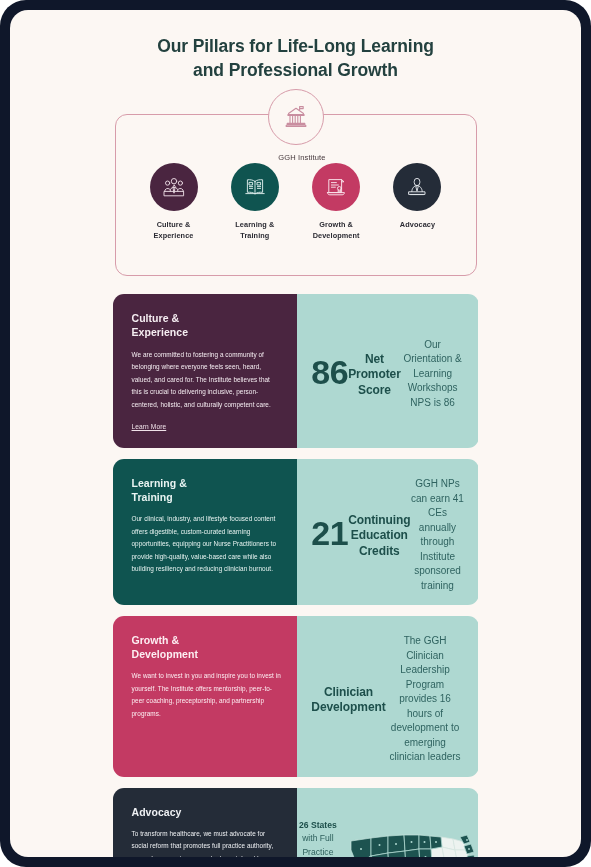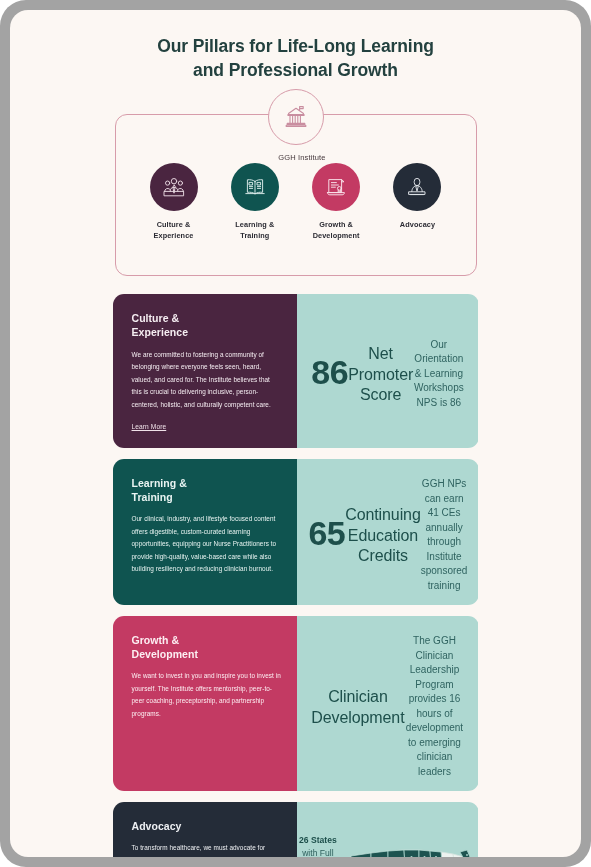--- a/index.html
+++ b/index.html
@@ -8,21 +8,21 @@
     width: 591px;
     height: 867px;
     background: #ffffff;
     font-family: "Liberation Sans", sans-serif;
   }
 
   #frame {
     position: relative;
     width: 591px;
     height: 867px;
-    background: #a3a3a3;
+    background: #0f172a;
     border-radius: 26px;
     overflow: hidden;
   }
 
   #page {
     position: absolute;
     left: 10px;
     top: 10px;
     width: 571px;
     height: 847px;
@@ -169,22 +169,22 @@
 
   .stat-number {
     font-size: 34px;
     font-weight: bold;
     color: #1d4f4b;
     line-height: 1.0;
     letter-spacing: -0.5px;
   }
 
   .stat-heading {
-    font-size: 16px;
-    font-weight: normal;
+    font-size: 12px;
+    font-weight: bold;
     color: #1d4f4b;
     line-height: 1.28;
     margin-top: 6px;
     letter-spacing: -0.1px;
   }
 
   .stat-sub {
     font-size: 10px;
     color: #2f6360;
     line-height: 1.45;
@@ -344,21 +344,21 @@
 
       <div class="card">
         <div class="card-left theme-teal">
           <div class="card-title">
             <div>Learning &amp;</div>
             <div>Training</div>
           </div>
           <div class="card-body">Our clinical, industry, and lifestyle focused content offers digestible, custom-curated learning opportunities, equipping our Nurse Practitioners to provide high-quality, value-based care while also building resiliency and reducing clinician burnout.</div>
         </div>
         <div class="card-right">
-          <div class="stat-number">65</div>
+          <div class="stat-number">21</div>
           <div class="stat-heading">
             <div>Continuing</div>
             <div>Education Credits</div>
           </div>
           <div class="stat-sub">GGH NPs can earn 41 CEs annually through Institute sponsored training</div>
         </div>
       </div>
 
       <div class="card">
         <div class="card-left theme-pink">

